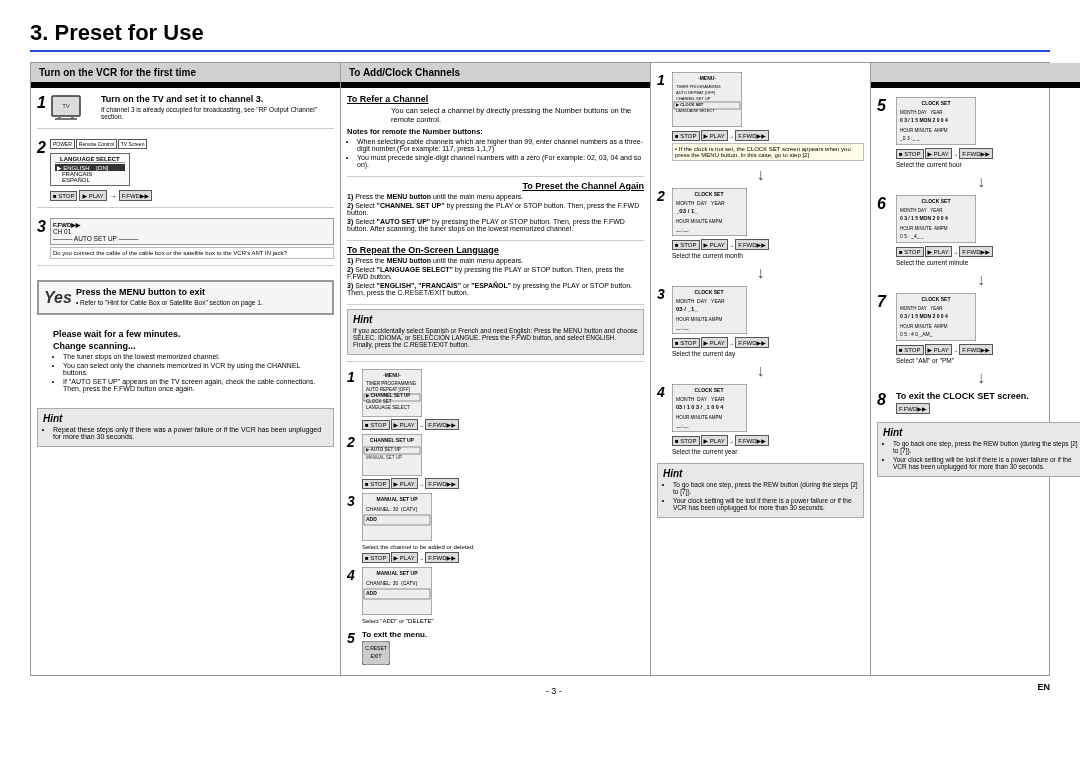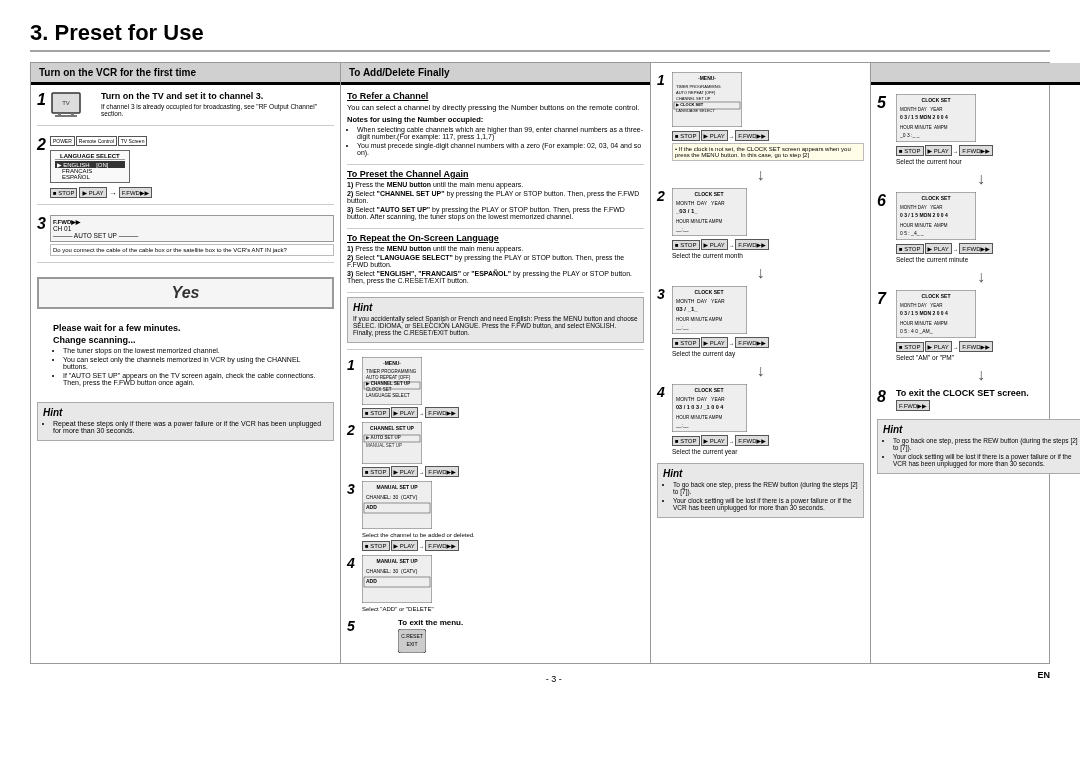--- a/index.html
+++ b/index.html
@@ -9,40 +9,40 @@
       background: #fff;
       color: #000;
       width: 1080px;
       min-height: 763px;
       padding: 20px 30px;
     }
     h1 {
       font-size: 22px;
       font-weight: bold;
       margin-bottom: 10px;
-      border-bottom: 2px solid #a3a3a3;
+      border-bottom: 2px solid #1d4ed8;
       padding-bottom: 4px;
     }
     .main-grid {
       display: grid;
       grid-template-columns: 310px 310px 220px 220px;
       gap: 0;
       border: 1px solid #999;
     }
     .section {
       border-right: 1px solid #999;
       padding: 0;
     }
     .section:last-child { border-right: none; }
     .section-header {
       background: #d0d0d0;
       font-weight: bold;
       font-size: 10px;
       padding: 4px 8px;
-      border-bottom: 3px solid #000000;
+      border-bottom: 6px solid #000000;
     }
     .section-content {
       padding: 6px;
     }
     
     .vcr-section { display: flex; flex-direction: column; gap: 6px; }
     .step-num {
       font-size: 16px;
       font-weight: bold;
       font-style: italic;
@@ -194,22 +194,26 @@
               <div>――― AUTO SET UP ―――</div>
             </div>
             <div style="font-size:6px;margin-top:2px;border:1px solid #bbb;padding:2px;">
               Do you connect the cable of the cable box or the satellite box to the VCR's ANT IN jack?
             </div>
           </div>
         </div>
       </div>
 
       <div class="yes-box">
-        <div style="display:flex;gap:4px;align-items:center;flex-direction:column;">
+        <div style="display:flex;gap:4px;align-items:center;">
           <span style="font-size:16px;font-weight:bold;font-style:italic;color:#333;">Yes</span>
+          <div>
+            <p style="font-weight:bold;font-size:9px;">Press the MENU button to exit</p>
+            <p style="font-size:6.5px;">• Refer to "Hint for Cable Box or Satellite Box" section on page 1.</p>
+          </div>
         </div>
       </div>
 
       <div class="no-box">
         <p style="font-weight:bold;font-size:9px;">Please wait for a few minutes.</p>
         <p style="font-weight:bold;font-size:9px;">Change scanning...</p>
         <ul style="font-size:7px;padding-left:10px;margin-top:2px;">
           <li>The tuner stops on the lowest memorized channel.</li>
           <li>You can select only the channels memorized in VCR by using the CHANNEL buttons.</li>
           <li>If "AUTO SET UP" appears on the TV screen again, check the cable connections. Then, press the F.FWD button once again.</li>
@@ -220,35 +224,35 @@
         <span class="hint-title">Hint</span>
         <ul style="font-size:7px;padding-left:10px;margin-top:2px;">
           <li>Repeat these steps only if there was a power failure or if the VCR has been unplugged for more than 30 seconds.</li>
         </ul>
       </div>
 
     </div>
   </div>
 
   <div class="section">
-    <div class="section-header">To Add/Delete Finally</div>
+    <div class="section-header">To Add/Clock Channels</div>
     <div class="section-content">
 
       <div class="step-block">
         <p class="bold-underline" style="font-size:9px;">To Refer a Channel</p>
-        <p style="font-size:7.5px;margin-top:2px;">You can select a channel by directly pressing the Number buttons on the remote control.</p>
-        <p class="bold" style="margin-top:3px;font-size:7.5px;">Notes for using the Number occupied:</p>
+        <p style="font-size:7.5px;margin-top:2px;margin-left:44px;">You can select a channel by directly pressing the Number buttons on the remote control.</p>
+        <p class="bold" style="margin-top:3px;font-size:7.5px;">Notes for remote the Number buttons:</p>
         <ul style="font-size:7px;padding-left:10px;margin-top:1px;">
           <li>When selecting cable channels which are higher than 99, enter channel numbers as a three-digit number.(For example: 117, press 1,1,7)</li>
           <li>You must precede single-digit channel numbers with a zero (For example: 02, 03, 04 and so on).</li>
         </ul>
       </div>
 
       <div class="step-block">
-        <p class="bold-underline" style="font-size:9px;">To Preset the Channel Again</p>
+        <p class="bold-underline" style="font-size:9px;text-align:right;">To Preset the Channel Again</p>
         <div style="font-size:7px;margin-top:2px;">
           <p><span class="bold">1)</span> Press the <span class="bold">MENU button</span> until the main menu appears.</p>
           <p style="margin-top:2px;"><span class="bold">2)</span> Select <span class="bold">"CHANNEL SET UP"</span> by pressing the PLAY or STOP button. Then, press the F.FWD button.</p>
           <p style="margin-top:2px;"><span class="bold">3)</span> Select <span class="bold">"AUTO SET UP"</span> by pressing the PLAY or STOP button. Then, press the F.FWD button. After scanning, the tuner stops on the lowest memorized channel.</p>
         </div>
       </div>
 
       <div class="step-block">
         <p class="bold-underline" style="font-size:9px;">To Repeat the On-Screen Language</p>
         <div style="font-size:7px;margin-top:2px;">
@@ -337,21 +341,21 @@
               <text x="4" y="18" font-size="5" fill="#000">CHANNEL: 30&nbsp;&nbsp;(CATV)</text>
               <text x="4" y="28" font-size="5" fill="#000" font-weight="bold">ADD</text>
               <rect x="2" y="22" width="66" height="10" fill="none" stroke="#333" stroke-width="0.5"></rect>
             </svg>
             <p style="font-size:6px;margin-top:1px;">Select "ADD" or "DELETE"</p>
           </div>
         </div>
 
         <div class="sub-step" style="margin-top:4px;">
           <div class="sub-step-num">5</div>
-          <div style="font-size:8px;font-weight:bold;margin-left:36px;">
+          <div style="font-size:8px;font-weight:bold;">
             To exit the menu.
             <div style="font-size:6.5px;font-weight:normal;margin-top:2px;">
               <svg width="28" height="24">
                 <rect x="0" y="0" width="28" height="24" rx="3" fill="#ccc" stroke="#555" stroke-width="1"></rect>
                 <text x="14" y="9" text-anchor="middle" font-size="5" fill="#000">C.RESET</text>
                 <text x="14" y="17" text-anchor="middle" font-size="5" fill="#000">EXIT</text>
               </svg>
             </div>
           </div>
         </div>

